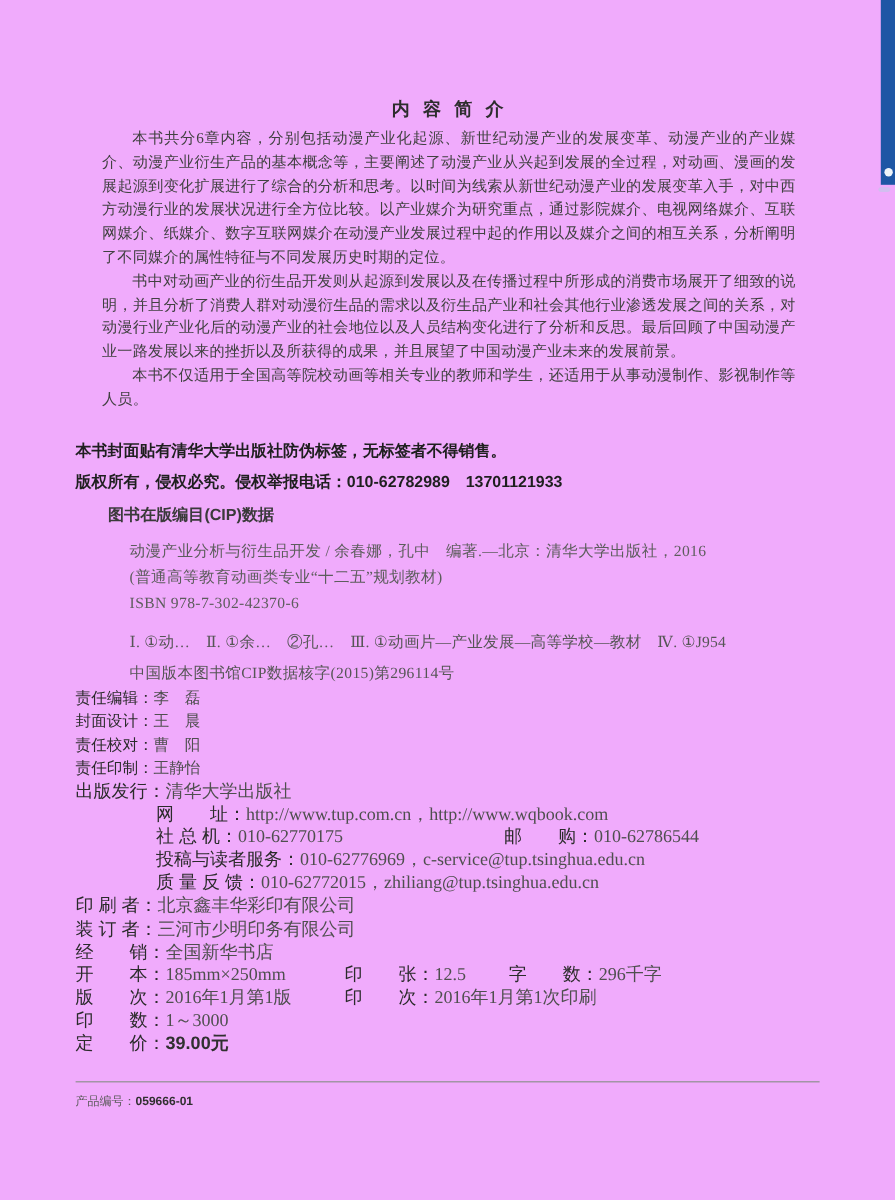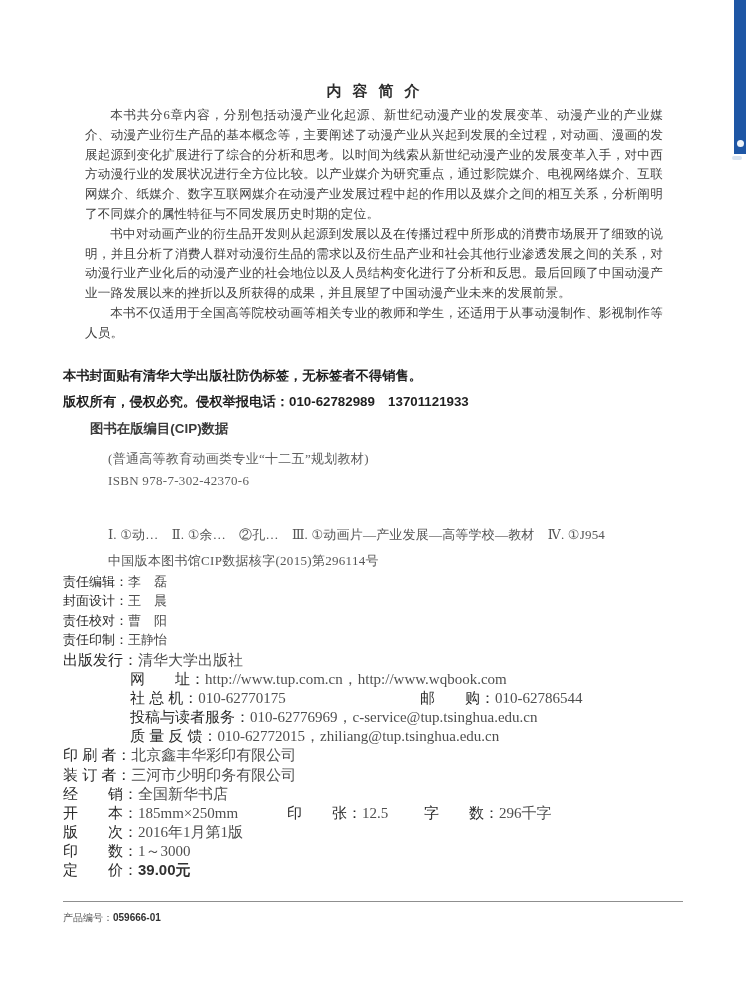--- a/index.html
+++ b/index.html
@@ -1,20 +1,20 @@
 <!DOCTYPE html>
 <html><head>
 <meta charset="utf-8">
 <style>
   html,body{margin:0;padding:0;background:#e9e9e9;}
   .page{
     position:relative;
     width:746px;height:1000px;
     margin:0 auto;
-    background:#ffffff;
+    background:#f0abfc;
     overflow:hidden;
     font-family:"Liberation Serif","DejaVu Serif",serif;
   }
   
   .edge-tab{position:absolute;right:0;top:0;width:12px;height:154px;background:#1e56a5;}
   .edge-tab .dot{position:absolute;left:2.5px;bottom:7px;width:7px;height:7px;border-radius:50%;background:#eef3f9;}
   .edge-tab .shadow{position:absolute;left:-2px;bottom:-6px;width:10px;height:4px;background:#b9cde6;opacity:.55;border-radius:2px;}
 
   .intro-title{
     position:absolute;top:82px;left:63px;width:620px;
@@ -91,20 +91,21 @@
   </div>
 
   <div class="notice">
     <div>本书封面贴有清华大学出版社防伪标签，无标签者不得销售。</div>
     <div>版权所有，侵权必究。侵权举报电话：010-62782989　13701121933</div>
   </div>
 
   <div class="cip-header">图书在版编目(CIP)数据</div>
 
   <div class="cip-body">
+    <div>动漫产业分析与衍生品开发 / 余春娜，孔中　编著.—北京：清华大学出版社，2016</div>
     <div>(普通高等教育动画类专业“十二五”规划教材)</div>
     <div>ISBN 978-7-302-42370-6</div>
   </div>
 
   <div class="cip-class">Ⅰ. ①动…　Ⅱ. ①余…　②孔…　Ⅲ. ①动画片—产业发展—高等学校—教材　Ⅳ. ①J954</div>
   <div class="cip-record">中国版本图书馆CIP数据核字(2015)第296114号</div>
 
   <div class="staff">
     <div class="row">
       <span class="lab">责任编辑：</span><span class="val">李　磊</span>
@@ -157,20 +158,21 @@
     </div>
 
     <div class="crow">
       <span class="lab">开　　本：</span><span class="val">185mm×250mm</span>
       <span class="col2b"><span class="lab">印　　张：</span><span class="val">12.5</span></span>
       <span class="col3"><span class="lab">字　　数：</span><span class="val">296千字</span></span>
     </div>
 
     <div class="crow">
       <span class="lab">版　　次：</span><span class="val">2016年1月第1版</span>
+      <span class="col2b"><span class="lab">印　　次：</span><span class="val">2016年1月第1次印刷</span></span>
     </div>
 
     <div class="crow">
       <span class="lab">印　　数：</span><span class="val">1～3000</span>
     </div>
 
     <div class="crow">
       <span class="lab">定　　价：</span><span class="val val-strong">39.00元</span>
     </div>
 

